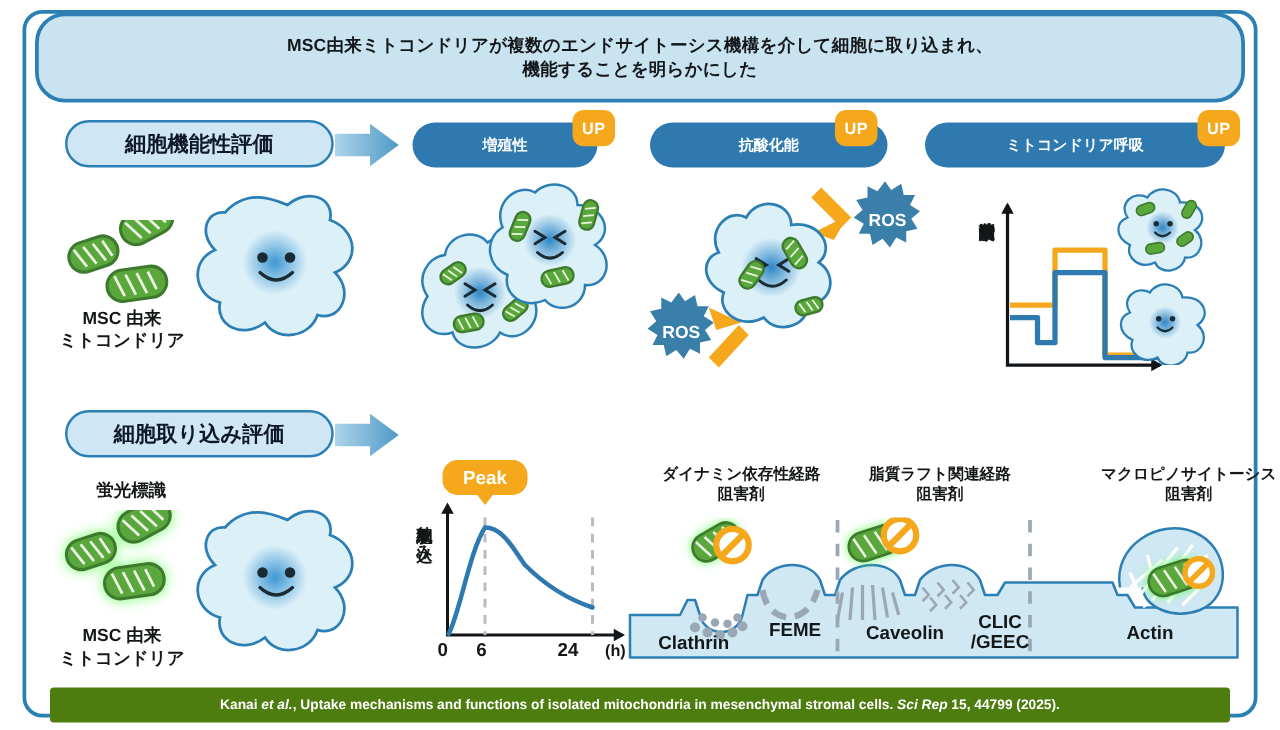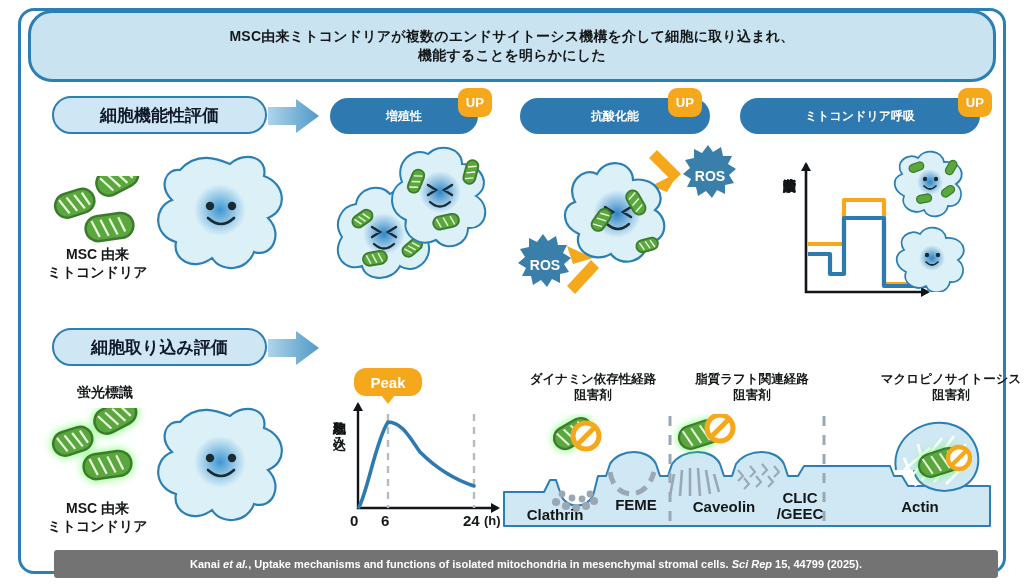--- a/index.html
+++ b/index.html
@@ -49,22 +49,22 @@
   .lbl-sm{position:absolute;font-size:12.5px;color:#141718;line-height:1.25;text-align:center;font-weight:600;}
   .axis-y{
     position:absolute;writing-mode:vertical-rl;text-orientation:upright;
     font-size:13px;font-weight:700;color:#141718;letter-spacing:0px;
   }
   .mono-num{position:absolute;font-size:15px;font-weight:700;color:#141718;}
 
   
   .footer{
     position:absolute;left:40px;top:550px;width:944px;height:28px;
-    background:#737373;border-radius:3px;display:flex;align-items:center;justify-content:center;
-    color:#ffffff;font-size:11px;font-weight:700;text-align:center;padding:0 8px;box-sizing:border-box;margin-left:14px;
+    background:#4d7c0f;border-radius:3px;display:flex;align-items:center;justify-content:center;
+    color:#ffffff;font-size:11px;font-weight:700;text-align:center;padding:0 8px;box-sizing:border-box;
   }
   .footer i{font-style:italic;}
 
   .peak-badge{
     position:absolute;background:#f5a81c;color:#fff;border-radius:12px;
     font-size:15px;font-weight:700;display:flex;align-items:center;justify-content:center;
   }
   .peak-tail{
     position:absolute;width:0;height:0;border-left:7px solid transparent;
     border-right:7px solid transparent;border-top:9px solid #f5a81c;
@@ -408,21 +408,21 @@
     <line x1="128" y1="14" x2="128" y2="108" stroke="#b8bcbf" stroke-width="2.4" stroke-dasharray="7,6"></line>
     <path d="M13,107 C22,90 30,40 42,22 C56,22 64,38 74,52 C92,70 110,80 128,86" fill="none" stroke="#2e7ab0" stroke-width="3.6" stroke-linecap="round"></path>
   </svg>
 
   <div class="mono-num" style="left:350px;top:512px;">
     <span>0</span>
   </div>
   <div class="mono-num" style="left:381px;top:512px;">
     <span>6</span>
   </div>
-  <div class="mono-num" style="left:463px;top:512px;">
+  <div class="mono-num" style="left:446px;top:512px;">
     <span>24</span>
   </div>
   <div class="mono-num" style="left:484px;top:513px;font-size:13px;">
     <span>(h)</span>
   </div>
 
 
   <div class="lbl-sm" style="left:508px;top:372px;width:170px;">
     <span>ダイナミン依存性経路</span><br>
     <span>阻害剤</span>

